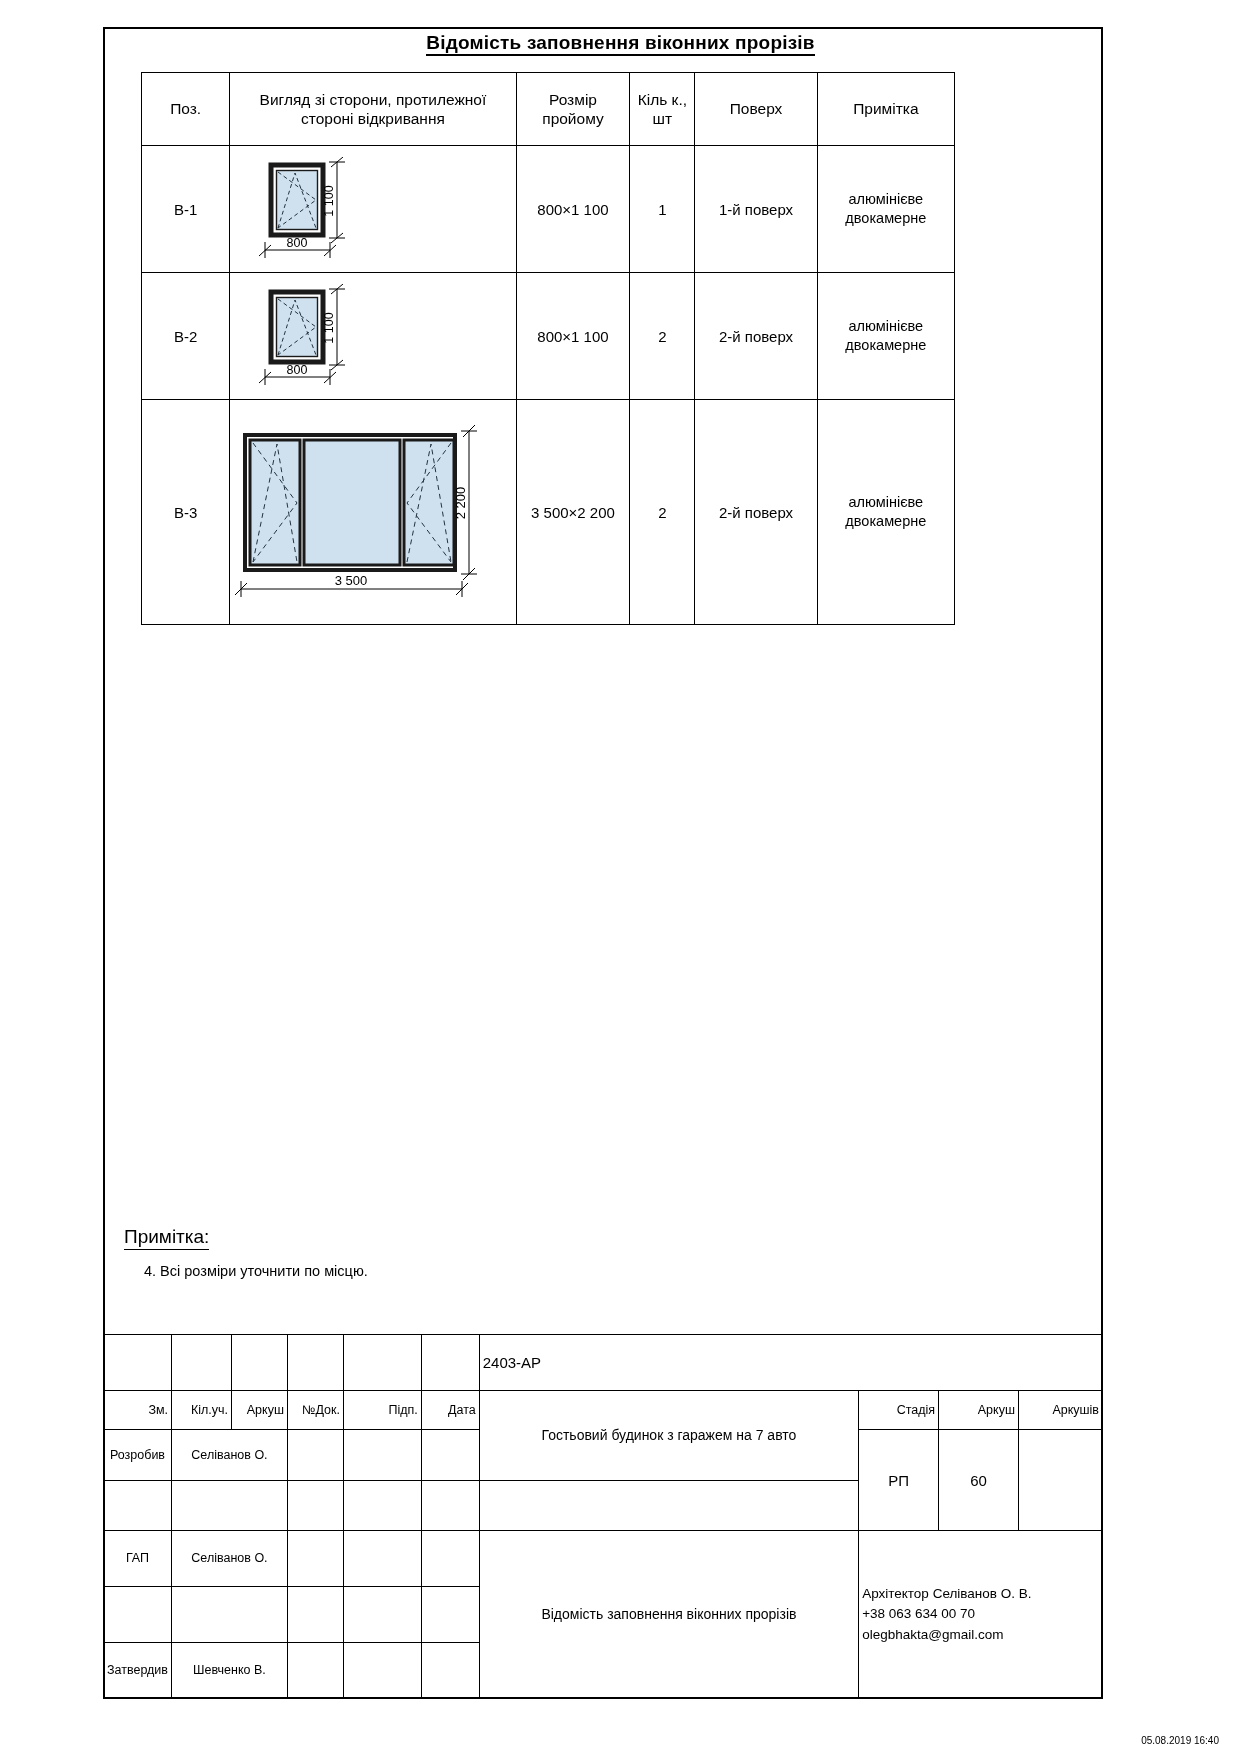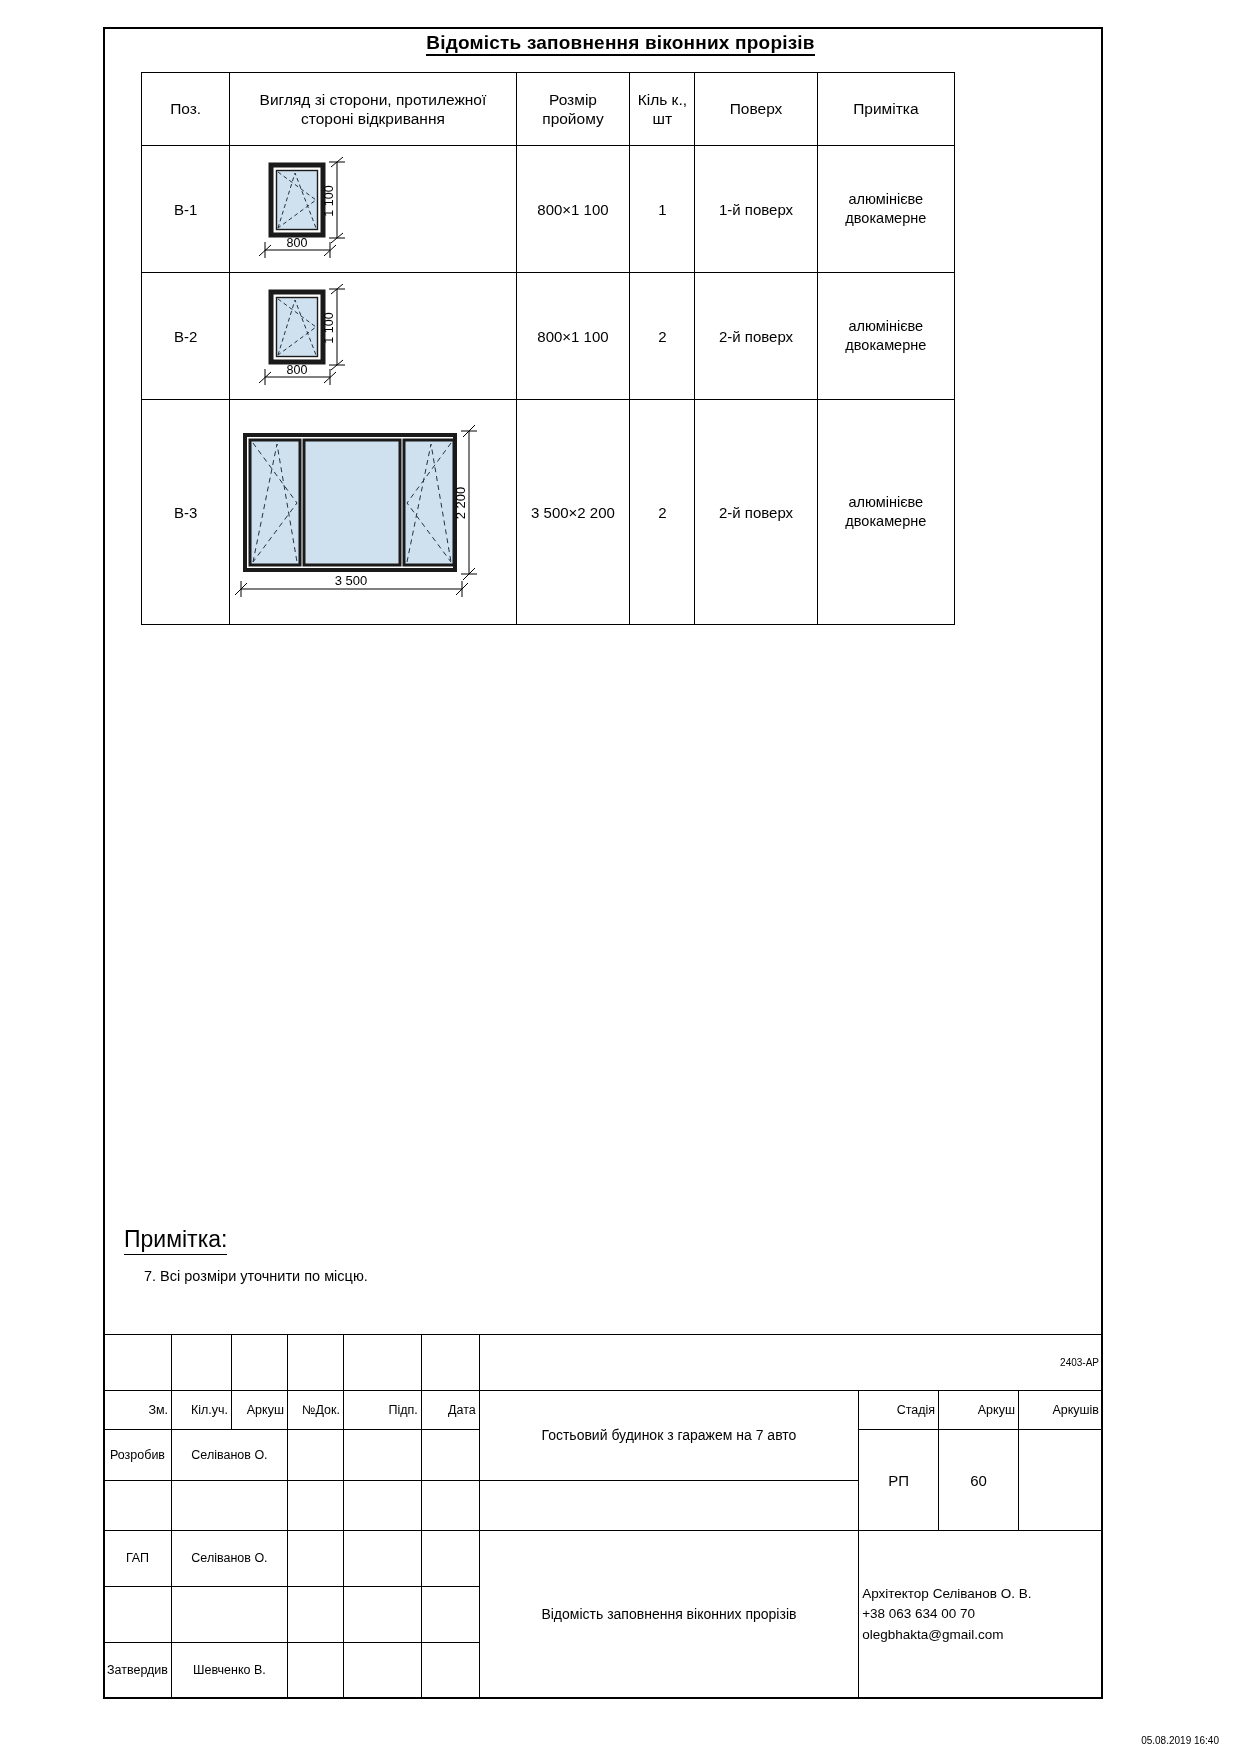--- a/index.html
+++ b/index.html
@@ -80,21 +80,21 @@
   .win-wrap svg { display: block; }
 
   
   #notes-block {
     position: absolute;
     left: 124px;
     top: 1226px;
     width: 600px;
   }
   #notes-title {
-    font-size: 23px;
+    font-size: 19px;
     display: inline-block;
     border-bottom: 1.5px solid #000;
     padding-bottom: 1px;
     margin-bottom: 10px;
   }
   .note-line {
     font-size: 14.5px;
     margin: 1px 0 1px 20px;
     line-height: 1.45;
   }
@@ -109,22 +109,22 @@
     border-collapse: collapse;
     font-size: 12.5px;
   }
   #title-block td {
     border: 1px solid #000;
     vertical-align: middle;
     padding: 0 3px;
   }
   .tb-left { text-align: center; }
   .tb-code {
-    font-size: 10px;
-    text-align: right;
+    font-size: 15px;
+    text-align: left;
   }
   .tb-obj { font-size: 14px; text-align: center; }
   .tb-name { font-size: 14px; text-align: center; }
   .tb-arch { font-size: 13.5px; line-height: 1.5; }
   .tb-big { font-size: 15px; text-align: center; }
   .tb-hdr { text-align: right; font-size: 12.5px; }
 
   #timestamp {
     position: absolute;
     right: 22px;
@@ -267,21 +267,21 @@
       <td class="note-cell">
         <div>алюмінієве</div>
         <div>двокамерне</div>
       </td>
     </tr>
   </tbody>
 </table>
 
 <div id="notes-block">
   <div id="notes-title">Примітка:</div>
-  <div class="note-line">7. Всі розміри уточнити по місцю.</div>
+  <div class="note-line">4. Всі розміри уточнити по місцю.</div>
 </div>
 
 <table id="title-block">
   <colgroup>
     <col style="width:68px">
     <col style="width:60px">
     <col style="width:56px">
     <col style="width:56px">
     <col style="width:78px">
     <col style="width:58px">

